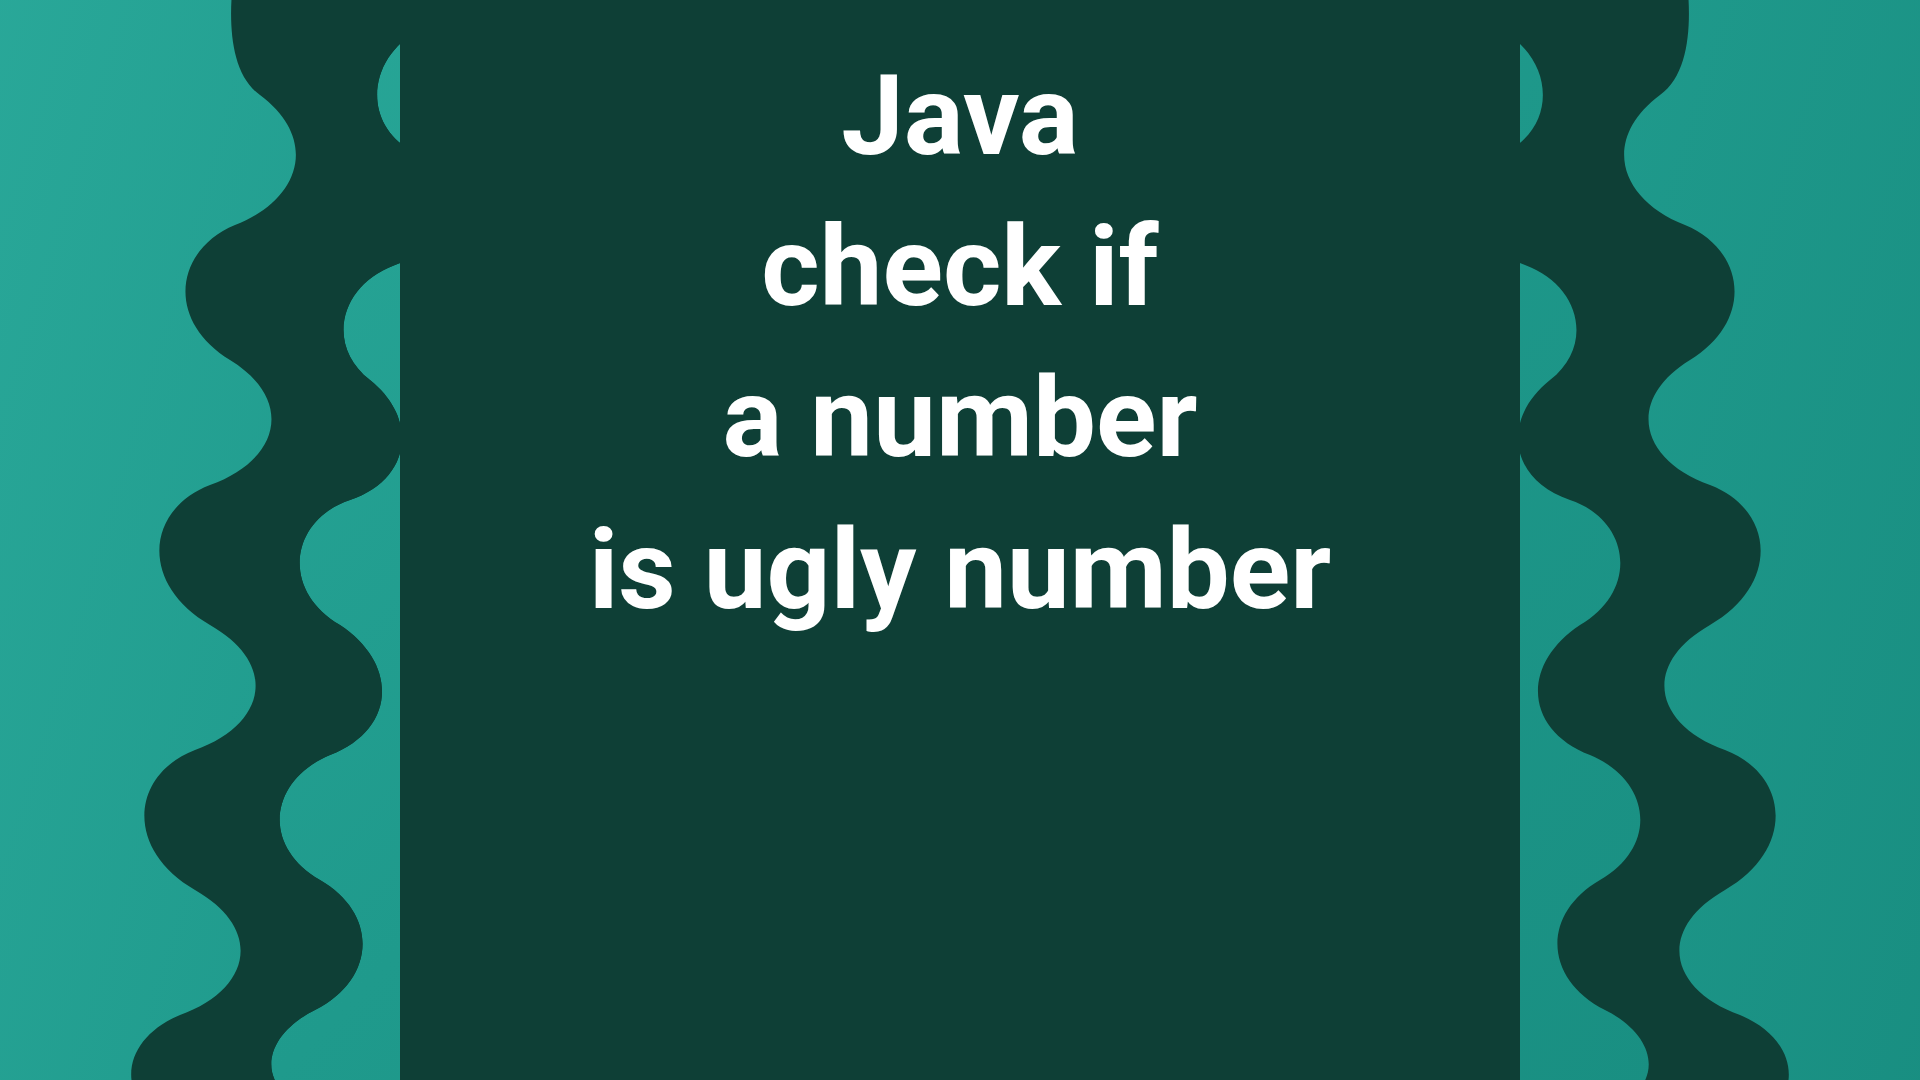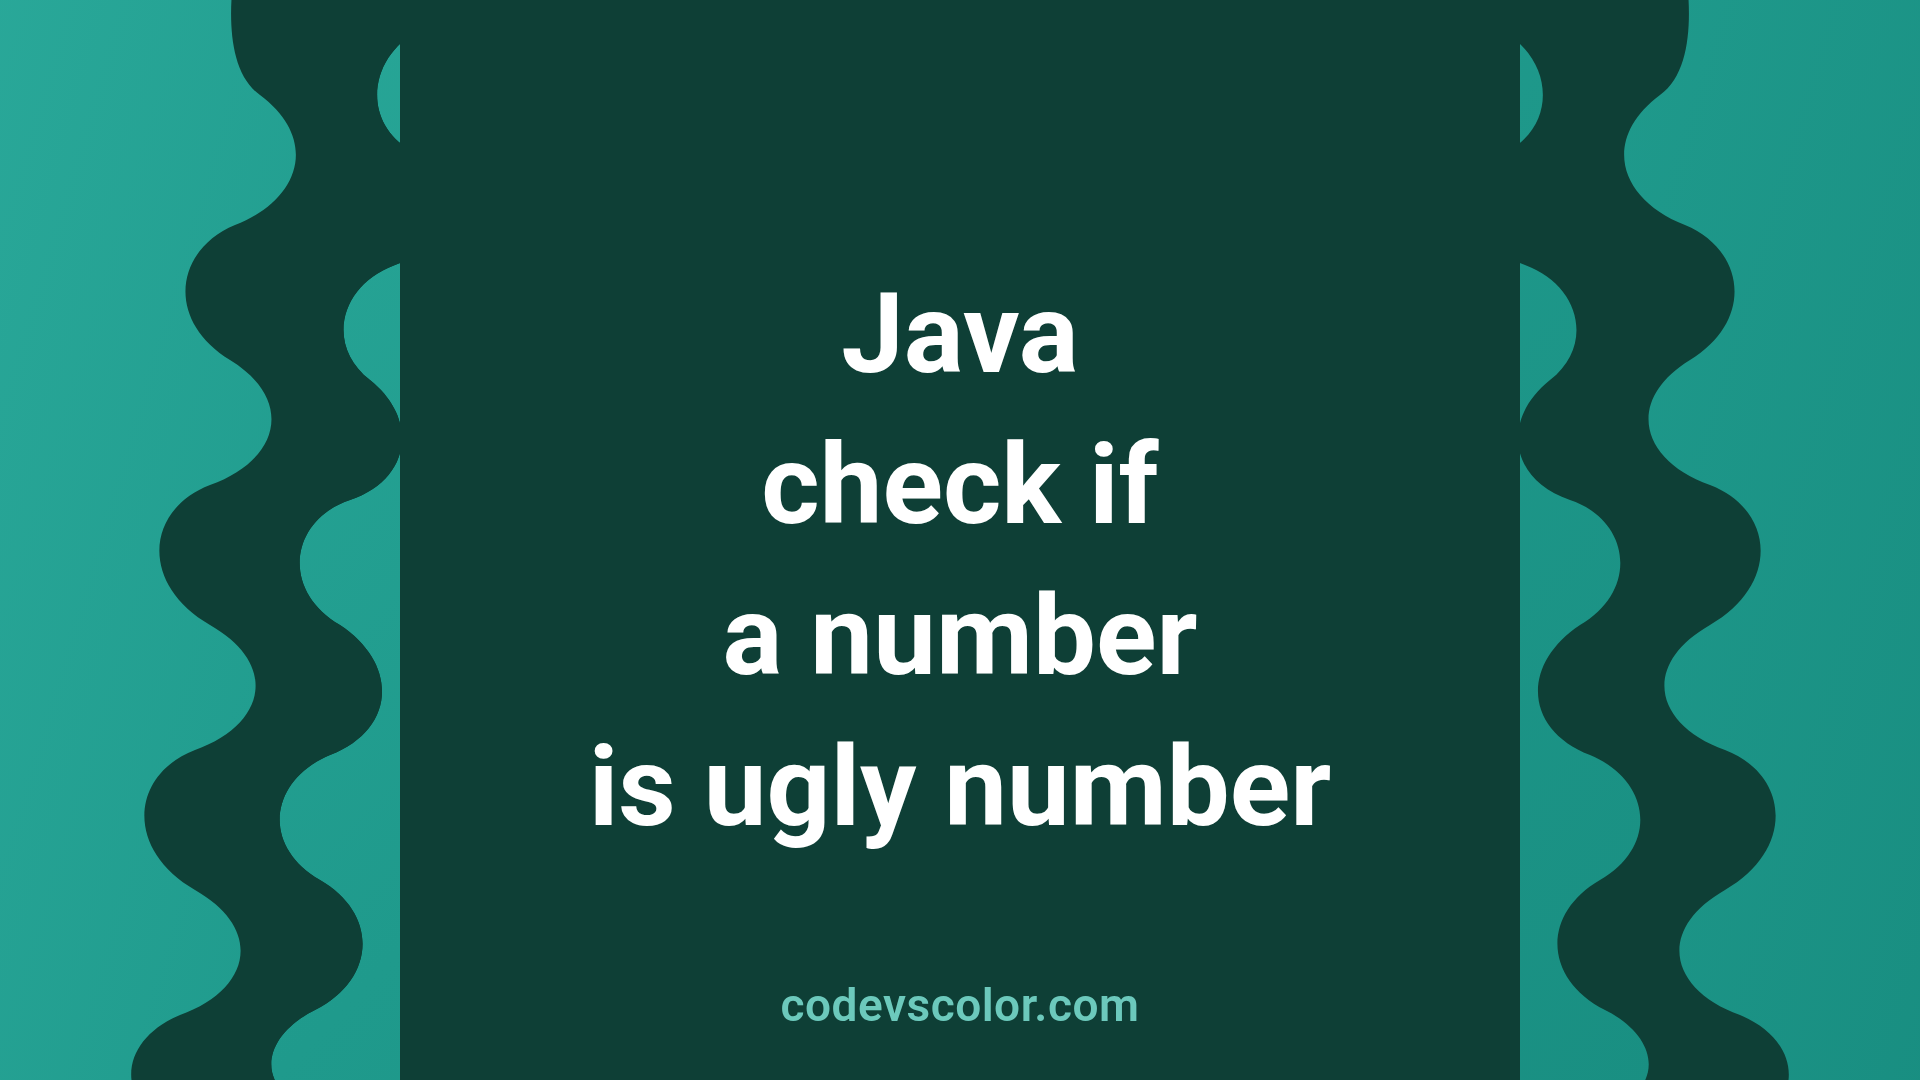--- a/index.html
+++ b/index.html
@@ -26,21 +26,20 @@
     height: 100%;
   }
   .left-blob { left: 0; }
   .right-blob { right: 0; }
   .content {
     position: absolute;
     inset: 0;
     display: flex;
     flex-direction: column;
     align-items: center;
-    justify-content: center;
     padding-top: 40px;
   }
   .title {
     color: #ffffff;
     font-weight: 700;
     font-size: 112px;
     line-height: 1.35;
     text-align: center;
     white-space: pre;
   }
@@ -180,14 +179,13 @@
       Z
     "></path>
   </svg>
 </div>
 
 <div class="content" style="z-index:5">
   <div class="title">Java
 check if
 a number
 is ugly number</div>
-  <div class="attribution">codevscolor.com</div>
 </div>
 
 </body></html>

